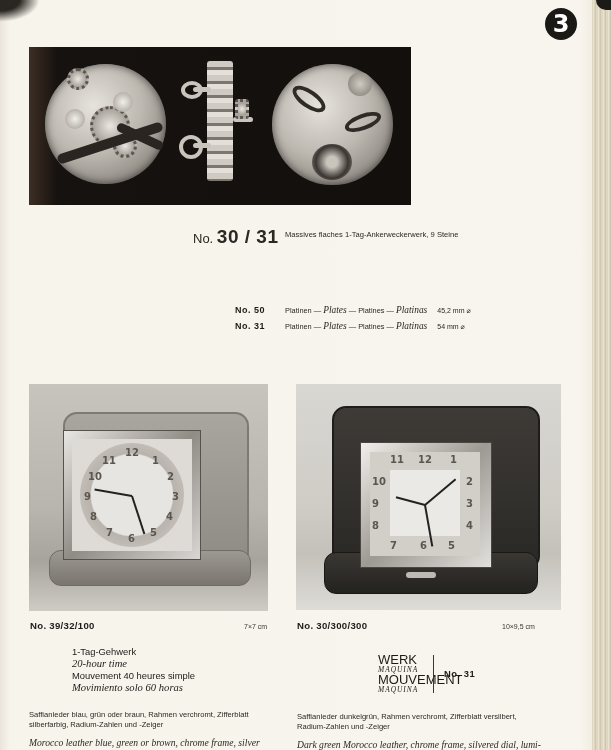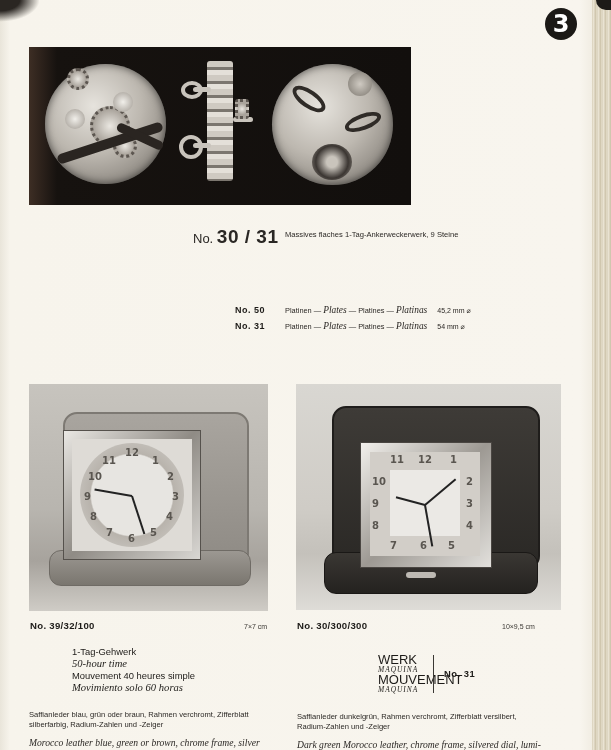--- a/index.html
+++ b/index.html
@@ -229,21 +229,21 @@
         <div class="hand" style="left:55px;top:52px;width:30px;transform:rotate(195deg);"></div>
         <div class="hand" style="left:55px;top:52px;width:42px;transform:rotate(80deg);"></div>
       </div>
     </div>
   </div>
 
   <div class="caption-no" style="left:30px;top:620px;">No. 39/32/100</div>
   <div class="caption-size" style="left:244px;top:623px;">7×7 cm</div>
   <div class="movement-lines">
     <div class="m-sans">1-Tag-Gehwerk</div>
-    <div class="m-it">50-hour time</div>
+    <div class="m-it">20-hour time</div>
     <div class="m-sans">Mouvement 40 heures simple</div>
     <div class="m-it">Movimiento solo 60 horas</div>
   </div>
 
   <div class="caption-no" style="left:297px;top:620px;">No. 30/300/300</div>
   <div class="caption-size" style="left:502px;top:623px;">10×9,5 cm</div>
   <div class="werk-block">
     <div>WERK</div>
     <div class="it">MAQUINA</div>
     <div>MOUVEMENT</div>

